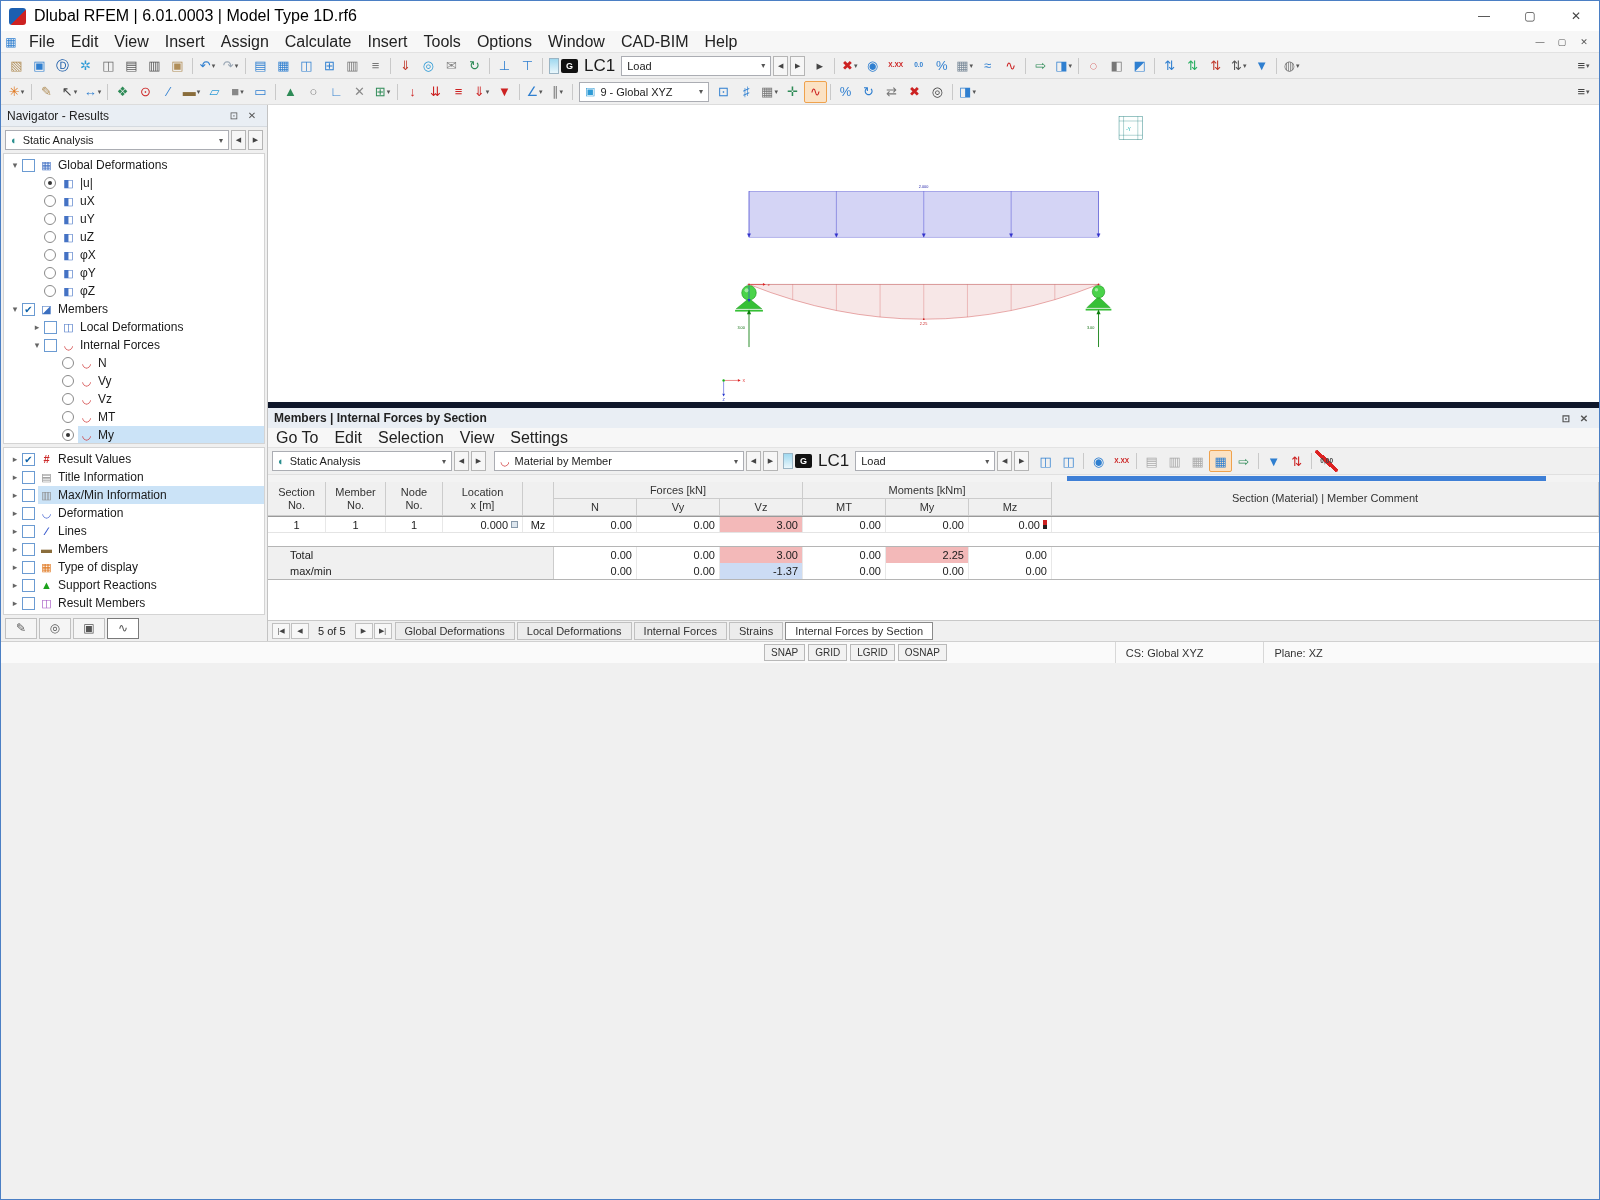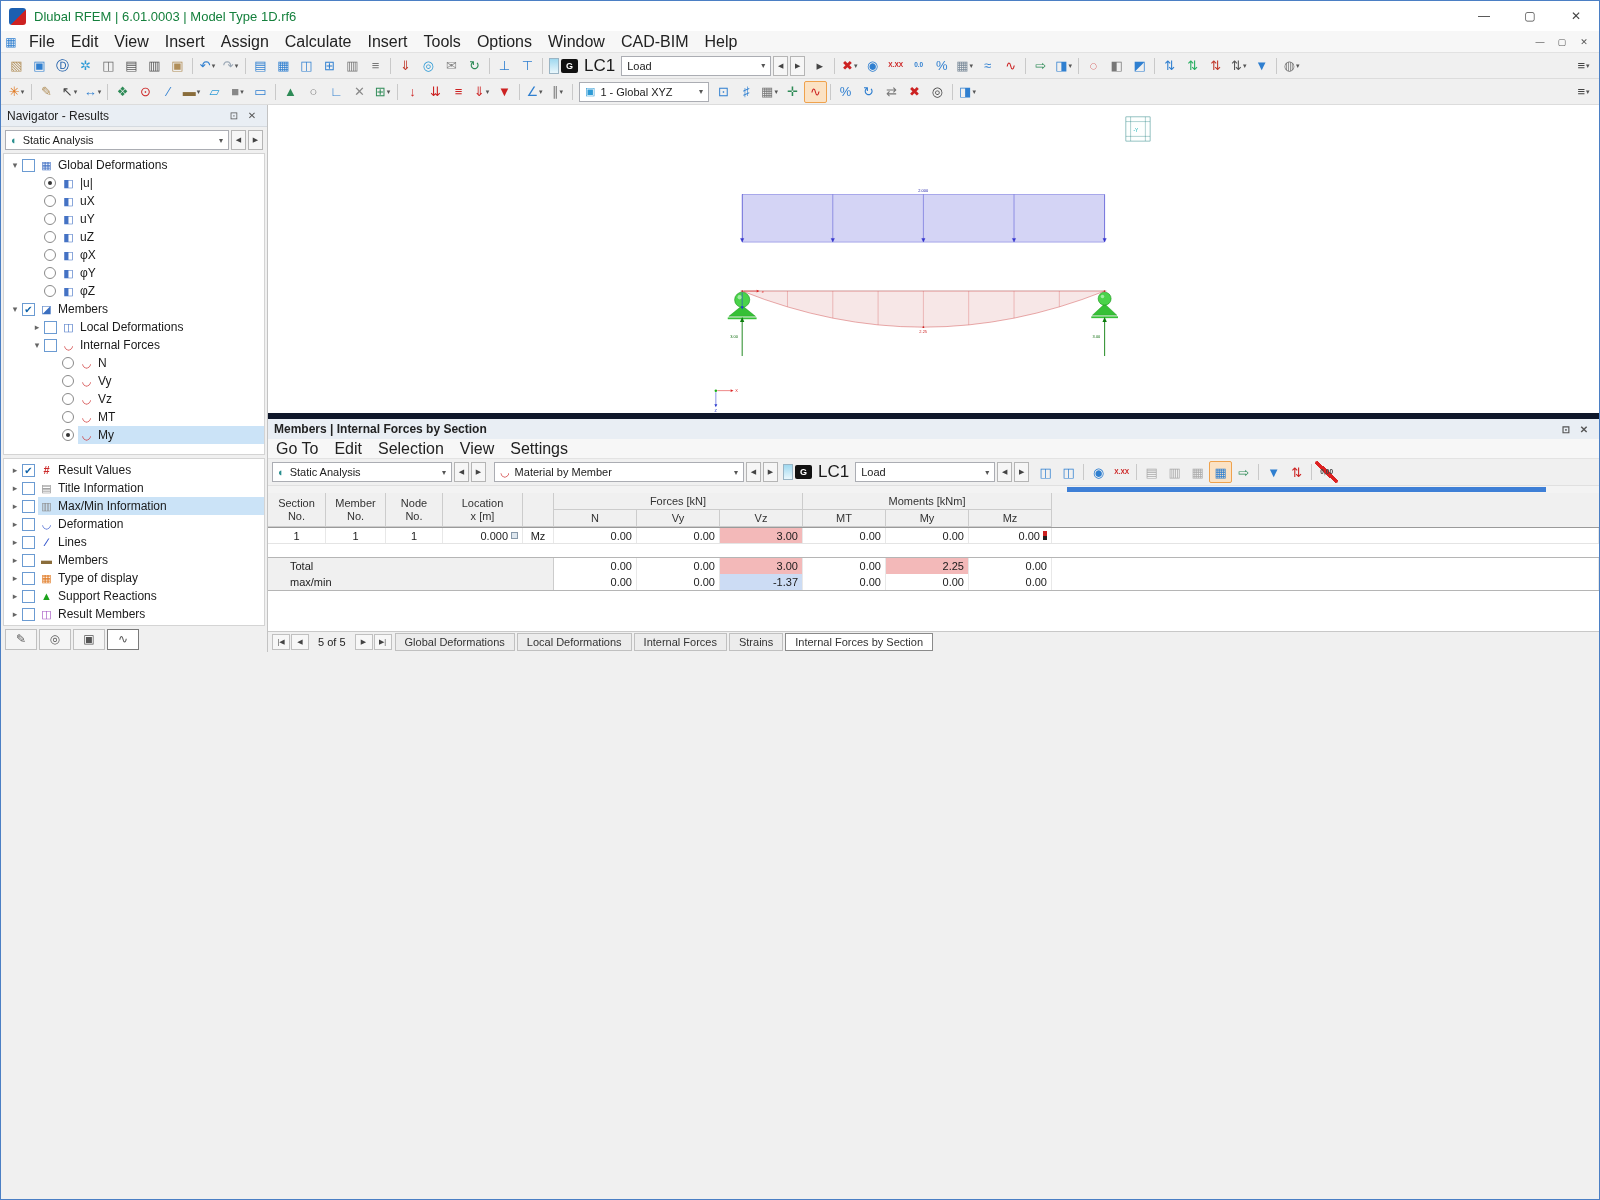--- a/index.html
+++ b/index.html
@@ -3,21 +3,21 @@
 <meta charset="utf-8">
 <title>Dlubal RFEM</title>
 <style>
 *{box-sizing:border-box;margin:0;padding:0}
 html,body{width:1600px;height:1200px;overflow:hidden}
 body{font-family:"Liberation Sans",sans-serif;font-size:12px;color:#1a1a1a;background:#f0f0f0}
 .window{position:absolute;inset:0;display:flex;flex-direction:column;background:#f0f0f0;border:1px solid #4b7fc4}
 
 .titlebar{height:30px;background:#fff;display:flex;align-items:center;gap:8px;padding-left:8px;flex:none}
 .appicon{width:17px;height:17px;border-radius:3px;background:linear-gradient(135deg,#1c5fb0 55%,#cc2222 55%);flex:none}
-.title{font-size:13px;color:#15803d}
+.title{font-size:16px;color:#000000}
 .winbtns{margin-left:auto;display:flex}
 .winbtn{width:46px;height:30px;display:flex;align-items:center;justify-content:center;color:#444;font-size:12px}
 
 .menubar{height:22px;background:#f7f7f7;display:flex;align-items:center;border-bottom:1px solid #e2e2e2;flex:none}
 .docicon{width:20px;text-align:center;color:#2f7fd0;font-size:12px}
 .menuitems{display:flex;height:100%}
 .menu-item{padding:0 8px;height:100%;display:flex;align-items:center;font-size:16px;color:#222;cursor:default}
 .mdibtns{margin-left:auto;display:flex;padding-right:4px}
 .mdibtn{width:22px;height:18px;display:flex;align-items:center;justify-content:center;font-size:9px;color:#555;border:1px solid transparent}
 
@@ -529,21 +529,21 @@
           <span class="g">∥</span>
           <span class="dd show">▾</span>
         </span>
 
         <span class="tbtn sep">
           <span class="g"></span>
         </span>
       </div>
     <span class="combo" style="width:130px;margin:0 3px">
       <span class="cicon" style="color:#2e9bd6">▣</span>
-      <span>1 - Global XYZ</span>
+      <span>9 - Global XYZ</span>
       <span class="caret">▾</span>
     </span>
     <div class="tbgroup">
 
         <span class="tbtn" style="color: rgb(47, 127, 208);">
           <span class="g">⊡</span>
         </span>
 
         <span class="tbtn" style="color: rgb(47, 127, 208);">
           <span class="g">♯</span>
@@ -1098,20 +1098,21 @@
 No.</div>
             <div class="th rspan">Member
 No.</div>
             <div class="th rspan">Node
 No.</div>
             <div class="th rspan">Location
 x [m]</div>
             <div class="th rspan"></div>
             <div class="th gf">Forces [kN]</div>
             <div class="th gm">Moments [kNm]</div>
+            <div class="th glast">Section (Material) | Member Comment</div>
             <div class="th c6">N</div>
             <div class="th c7">Vy</div>
             <div class="th c8">Vz</div>
             <div class="th c9">MT</div>
             <div class="th c10">My</div>
             <div class="th c11">Mz</div>
           </div>
           <div class="trow-data">
             <div class="cells">
               
@@ -1149,15 +1150,26 @@
             <span class="tab">Local Deformations</span>
             <span class="tab">Internal Forces</span>
             <span class="tab">Strains</span>
             <span class="tab active">Internal Forces by Section</span>
           </div>
       </div>
 
     </div>
   </div>
 
+  <div class="statusbar">
+    <div class="sb-group">
+
+    <span class="sb-btn">SNAP</span>
+        <span class="sb-btn">GRID</span>
+        <span class="sb-btn">LGRID</span>
+        <span class="sb-btn">OSNAP</span>
+      </div>
+    <span class="sb-text sb-cs">CS: Global XYZ</span>
+    <span class="sb-text sb-plane">Plane: XZ</span>
+  </div>
   <div class="bottomstrip"></div>
 
 </div>
 
 </body></html>

